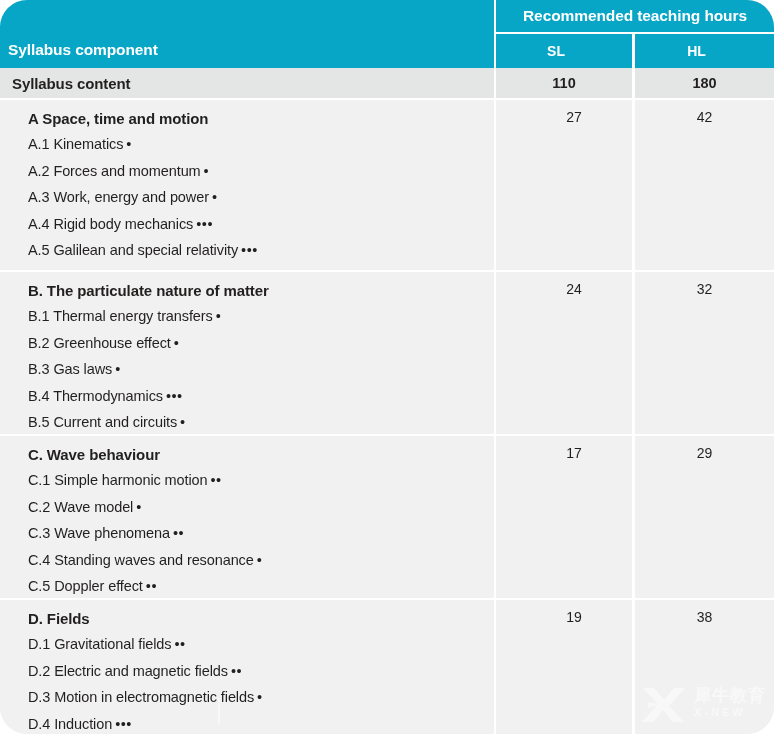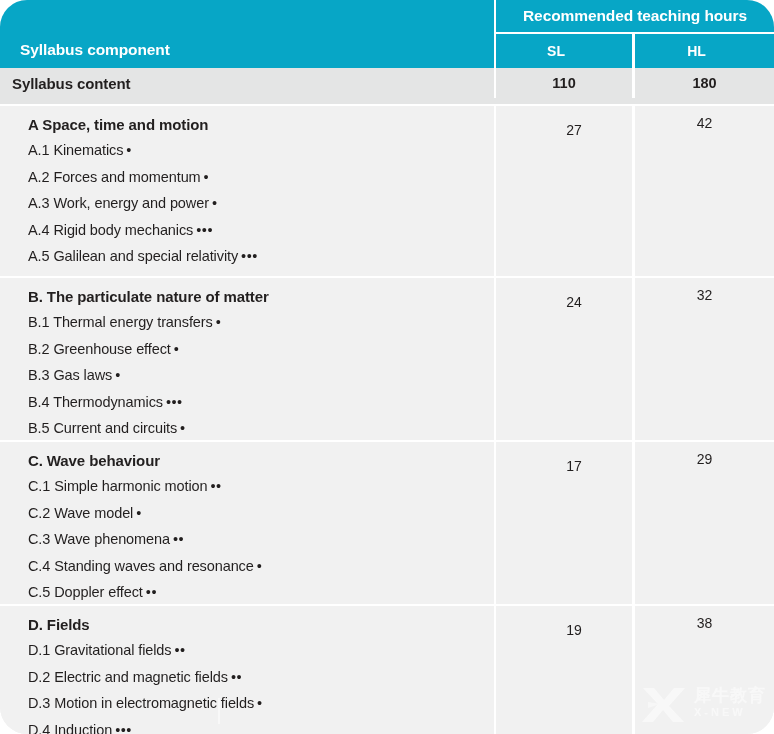--- a/index.html
+++ b/index.html
@@ -45,21 +45,21 @@
   }
 
   .th-component {
     position: absolute;
     left: 0;
     top: 32px;
     width: 494px;
     height: 36px;
     display: flex;
     align-items: center;
-    padding-left: 20px;
+    padding-left: 8px;
     color: #ffffff;
     font-size: 15.5px;
     font-weight: bold;
     letter-spacing: -0.1px;
   }
 
   .th-sl {
     position: absolute;
     left: 496px;
     top: 34px;
@@ -90,21 +90,21 @@
 
   
   .hdr-vsep-a { position: absolute; left: 494px; top: 0;   width: 2px; height: 68px; background: #ffffff; }
   .hdr-vsep-b { position: absolute; left: 632px; top: 32px; width: 3px; height: 36px; background: #ffffff; }
   .hdr-hsep   { position: absolute; left: 496px; top: 32px; width: 278px; height: 2px; background: #ffffff; }
 
   
   .total-row {
     position: relative;
     width: 774px;
-    height: 36px;
+    height: 30px;
     background: #e4e5e5;
   }
   .total-row .c-label {
     position: absolute; left: 0; top: 0; width: 494px; height: 30px;
     display: flex; align-items: center; padding-left: 12px;
     font-size: 15px; font-weight: bold; color: #221f1f;
     letter-spacing: -0.1px;
   }
   .total-row .c-sl {
     position: absolute; left: 496px; top: 0; width: 136px; height: 30px;
@@ -128,21 +128,21 @@
   }
   .sec-row .col-main {
     position: absolute; left: 16px; top: 0; width: 494px; height: 100%;
     padding: 6px 0 6px 12px;
   }
   .sec-row .vsep-a { position: absolute; left: 494px; top: 0; width: 2px; height: 100%; background: #ffffff; }
   .sec-row .vsep-b { position: absolute; left: 632px; top: 0; width: 3px; height: 100%; background: #ffffff; }
   .sec-row .c-sl {
     position: absolute; left: 496px; top: 0; width: 156px; height: 100%;
     display: flex; align-items: flex-start; justify-content: center;
-    padding-top: 16px; font-size: 14px; color: #221f1f;
+    padding-top: 9px; font-size: 14px; color: #221f1f;
   }
   .sec-row .c-hl {
     position: absolute; left: 635px; top: 0; width: 139px; height: 100%;
     display: flex; align-items: flex-start; justify-content: center;
     padding-top: 9px; font-size: 14px; color: #221f1f;
   }
 
   .sec-title {
     font-size: 15px;
     font-weight: bold;

